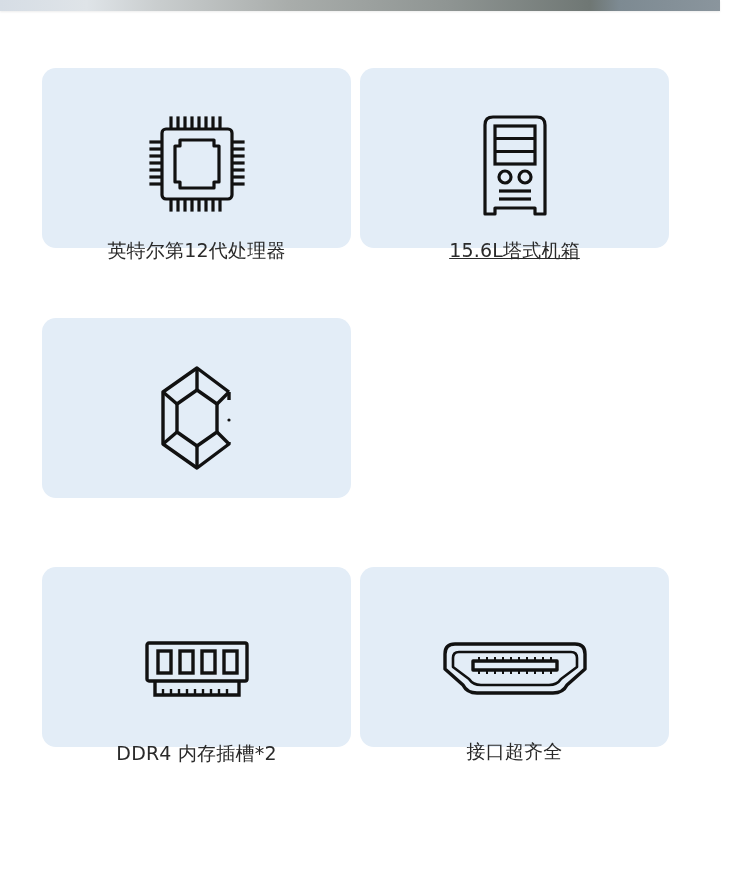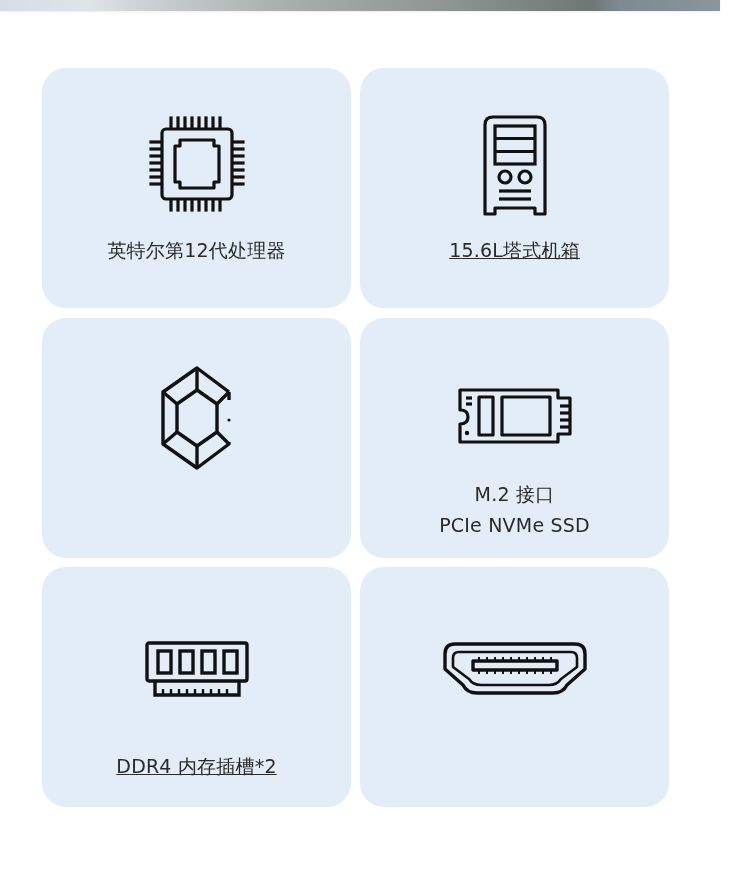--- a/index.html
+++ b/index.html
@@ -5,22 +5,22 @@
     * { box-sizing: border-box; margin: 0; padding: 0; }
     html, body { width: 750px; height: 888px; background: #ffffff; overflow: hidden; }
     body { position: relative; font-family: "DejaVu Sans", "Liberation Sans", sans-serif; }
     .banner {
       position: absolute; left: 0; top: 0; width: 720px; height: 11px;
       background: linear-gradient(90deg, #d6dde5 0%, #dfe4e8 12%, #c9cdce 22%, #a9adab 40%, #8f9593 62%, #6f7774 82%, #7d8a92 86%, #8a959d 100%);
       box-shadow: 0 1px 2px rgba(0,0,0,0.08);
     }
     .grid { position: absolute; left: 0; top: 0; width: 750px; height: 888px; }
     .card {
-      position: absolute; width: 309px; height: 240px;
-      background: #e3edf7; border-radius: 24px;
+      position: absolute; width: 309px; height: 180px;
+      background: #e3edf7; border-radius: 14px;
     }
     .card .icon {
       position: absolute; left: 0; right: 0; display: flex; justify-content: center;
     }
     .card .icon svg { display: block; }
     .card .label {
       position: absolute; left: 0; right: 0; text-align: center;
       color: #2a2a2a; font-size: 19px; line-height: 24px; letter-spacing: 0.2px;
     }
     .c1 { left: 42px; top: 68px; }
@@ -105,38 +105,20 @@
         <line x1="40" y1="4" x2="40" y2="26"></line>
         <line x1="40" y1="82" x2="40" y2="104"></line>
         <line x1="6" y1="28" x2="20" y2="40"></line>
         <line x1="72" y1="28" x2="60" y2="40"></line>
         <line x1="6" y1="80" x2="20" y2="68"></line>
         <line x1="72" y1="80" x2="60" y2="68"></line>
       </svg>
     </div>
   </div>
 
-  <div class="card c4">
-    <div class="icon" style="top:68px;">
-      <svg width="118" height="60" viewBox="0 0 118 60" fill="none" stroke="#111" stroke-width="3.2" stroke-linejoin="round">
-        <path d="M4 4 H102 V12 H114 V48 H102 V56 H4 V38 Q12 38 12 31 Q12 24 4 24 Z"></path>
-        <line x1="10" y1="12" x2="16" y2="12"></line>
-        <line x1="10" y1="18" x2="16" y2="18"></line>
-        <circle cx="11" cy="47" r="2.2" fill="#111" stroke="none"></circle>
-        <rect x="23" y="11" width="14" height="38"></rect>
-        <rect x="46" y="11" width="48" height="38"></rect>
-        <line x1="104" y1="20" x2="114" y2="20"></line>
-        <line x1="104" y1="27" x2="114" y2="27"></line>
-        <line x1="104" y1="34" x2="114" y2="34"></line>
-        <line x1="104" y1="41" x2="114" y2="41"></line>
-      </svg>
-    </div>
-    <div class="label" style="top:164px;">M.2 接口</div>
-    <div class="label" style="top:195px;">PCIe NVMe SSD</div>
-  </div>
 
   <div class="card c5">
     <div class="icon" style="top:72px;">
       <svg width="108" height="60" viewBox="0 0 108 60" fill="none" stroke="#111" stroke-width="3.4">
         <rect x="4" y="4" width="100" height="38" rx="2"></rect>
         <rect x="15" y="12" width="13" height="22"></rect>
         <rect x="37" y="12" width="13" height="22"></rect>
         <rect x="59" y="12" width="13" height="22"></rect>
         <rect x="81" y="12" width="13" height="22"></rect>
         <path d="M12 42 V56 H96 V42"></path>
@@ -146,21 +128,21 @@
             <line x1="36" y1="50" x2="36" y2="55"></line>
             <line x1="44" y1="50" x2="44" y2="55"></line>
             <line x1="52" y1="50" x2="52" y2="55"></line>
             <line x1="60" y1="50" x2="60" y2="55"></line>
             <line x1="68" y1="50" x2="68" y2="55"></line>
             <line x1="76" y1="50" x2="76" y2="55"></line>
             <line x1="84" y1="50" x2="84" y2="55"></line>
         </g>
       </svg>
     </div>
-    <div class="label" style="top:187px;text-decoration:underline;">DDR4 内存插槽*2</div>
+    <div class="label" style="top:174px;">DDR4 内存插槽*2</div>
   </div>
 
   <div class="card c6">
     <div class="icon" style="top:74px;">
       <svg width="148" height="60" viewBox="0 0 148 60" fill="none" stroke="#111" stroke-width="3.4" stroke-linejoin="round">
         <path d="M14 3 H134 Q144 3 144 13 V28 L126 44 Q122 52 112 52 H36 Q26 52 22 44 L4 28 V13 Q4 3 14 3 Z"></path>
         <path d="M18 11 H130 Q136 11 136 17 V26 L120 38 Q116 44 108 44 H40 Q32 44 28 38 L12 26 V17 Q12 11 18 11 Z" stroke-width="2.6"></path>
         <rect x="32" y="20" width="84" height="9"></rect>
         <g stroke-width="2">
           <line x1="38" y1="16" x2="38" y2="19"></line>
@@ -179,15 +161,16 @@
             <line x1="62" y1="30" x2="62" y2="33"></line>
             <line x1="70" y1="30" x2="70" y2="33"></line>
             <line x1="78" y1="30" x2="78" y2="33"></line>
             <line x1="86" y1="30" x2="86" y2="33"></line>
             <line x1="94" y1="30" x2="94" y2="33"></line>
             <line x1="102" y1="30" x2="102" y2="33"></line>
             <line x1="110" y1="30" x2="110" y2="33"></line>
         </g>
       </svg>
     </div>
+    <div class="label" style="top:172px;">接口超齐全</div>
   </div>
 
 </div>
 
 </body></html>

